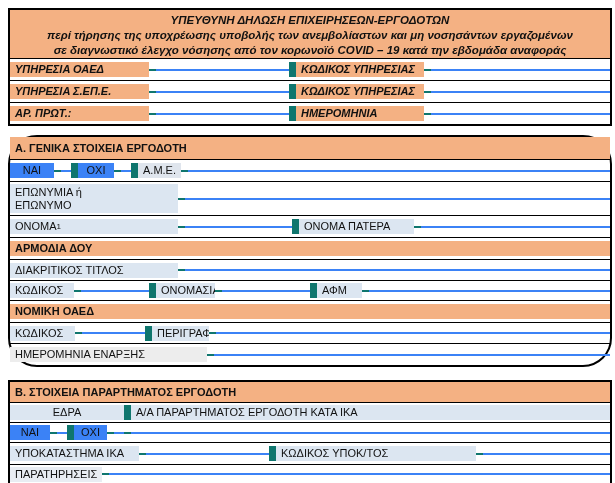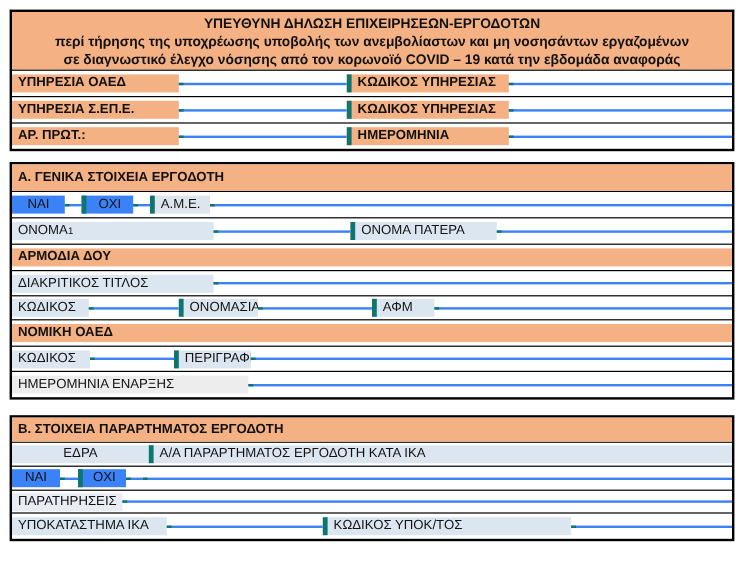--- a/index.html
+++ b/index.html
@@ -6,31 +6,31 @@
   body{
     width:615px;height:483px;background:#ffffff;
     font-family:"Liberation Sans", sans-serif;color:#111;
     -webkit-font-smoothing:antialiased;
   }
   .page{position:relative;width:615px;height:483px;}
   .tbl{
     position:relative;margin-left:8px;width:604px;
     border:2px solid #000;box-sizing:border-box;background:#fff;
   }
-  .t-top{margin-top:8px;}
-  .t-a{margin-top:9px;}
+  .t-top{margin-top:8px;font-style:italic;}
+  .t-a{margin-top:9px;border-radius:29px;}
   .t-b{margin-top:13px;}
   .row{display:flex;box-sizing:border-box;}
   .row + .row{border-top:1px solid #000;align-items:center;}
   .cell{
     box-sizing:border-box;display:flex;align-items:center;
     padding:1px 5px;font-size:11px;line-height:13px;
     overflow:hidden;white-space:nowrap;flex:0 0 auto;
   }
-  .cell + .cell{border-left:4px solid #0f766e;}
+  .cell + .cell{border-left:7px solid #0f766e;}
   .flex1{flex:1 1 auto;min-width:0;}
   .bold{font-weight:bold;}
   .center{justify-content:center;padding:1px 2px;}
   .orange{background:#F4B183;}
   .blue{background:#DCE6F1;}
   .ame{background:#DFE5ED;}
   .gray{background:#EDEDED;}
   .pale{background:#E9EDF3;}
   .white{background:#3b82f6;}
   
@@ -89,20 +89,27 @@
       <div class="cell orange bold flex1">Α. ΓΕΝΙΚΑ ΣΤΟΙΧΕΙΑ ΕΡΓΟΔΟΤΗ</div>
     </div>
     <div class="row h22">
       <div class="cell white center w44">ΝΑΙ</div>
       <div class="cell white w12"></div>
       <div class="cell white center w43">ΟΧΙ</div>
       <div class="cell white w12"></div>
       <div class="cell ame w50">Α.Μ.Ε.</div>
       <div class="cell white flex1"></div>
     </div>
+    <div class="row h34">
+      <div class="cell blue w168 two-line">
+        <span>ΕΠΩΝΥΜΙΑ ή</span>
+        <span>ΕΠΩΝΥΜΟ</span>
+      </div>
+      <div class="cell white flex1"></div>
+    </div>
     <div class="row h22">
       <div class="cell blue w168">
         <span>ΟΝΟΜΑ</span>
           <sup>1</sup>
       </div>
       <div class="cell white w114"></div>
       <div class="cell blue w122">ΟΝΟΜΑ ΠΑΤΕΡΑ</div>
       <div class="cell white flex1"></div>
     </div>
     <div class="row h22">
@@ -143,25 +150,25 @@
       <div class="cell blue center w114">ΕΔΡΑ</div>
       <div class="cell blue flex1">Α/Α ΠΑΡΑΡΤΗΜΑΤΟΣ ΕΡΓΟΔΟΤΗ ΚΑΤΑ ΙΚΑ</div>
     </div>
     <div class="row h20">
       <div class="cell white center w40">ΝΑΙ</div>
       <div class="cell white w15"></div>
       <div class="cell white center w40b">ΟΧΙ</div>
       <div class="cell white w12"></div>
       <div class="cell white flex1"></div>
     </div>
-    <div class="row h18">
-      <div class="cell pale w92">ΠΑΡΑΤΗΡΗΣΕΙΣ</div>
-      <div class="cell white flex1"></div>
-    </div>
     <div class="row h22">
       <div class="cell blue w129">ΥΠΟΚΑΤΑΣΤΗΜΑ ΙΚΑ</div>
       <div class="cell white w130"></div>
       <div class="cell blue w207">ΚΩΔΙΚΟΣ ΥΠΟΚ/ΤΟΣ</div>
+      <div class="cell white flex1"></div>
+    </div>
+    <div class="row h18">
+      <div class="cell pale w92">ΠΑΡΑΤΗΡΗΣΕΙΣ</div>
       <div class="cell white flex1"></div>
     </div>
   </div>
 
 </div>
 
 </body></html>

